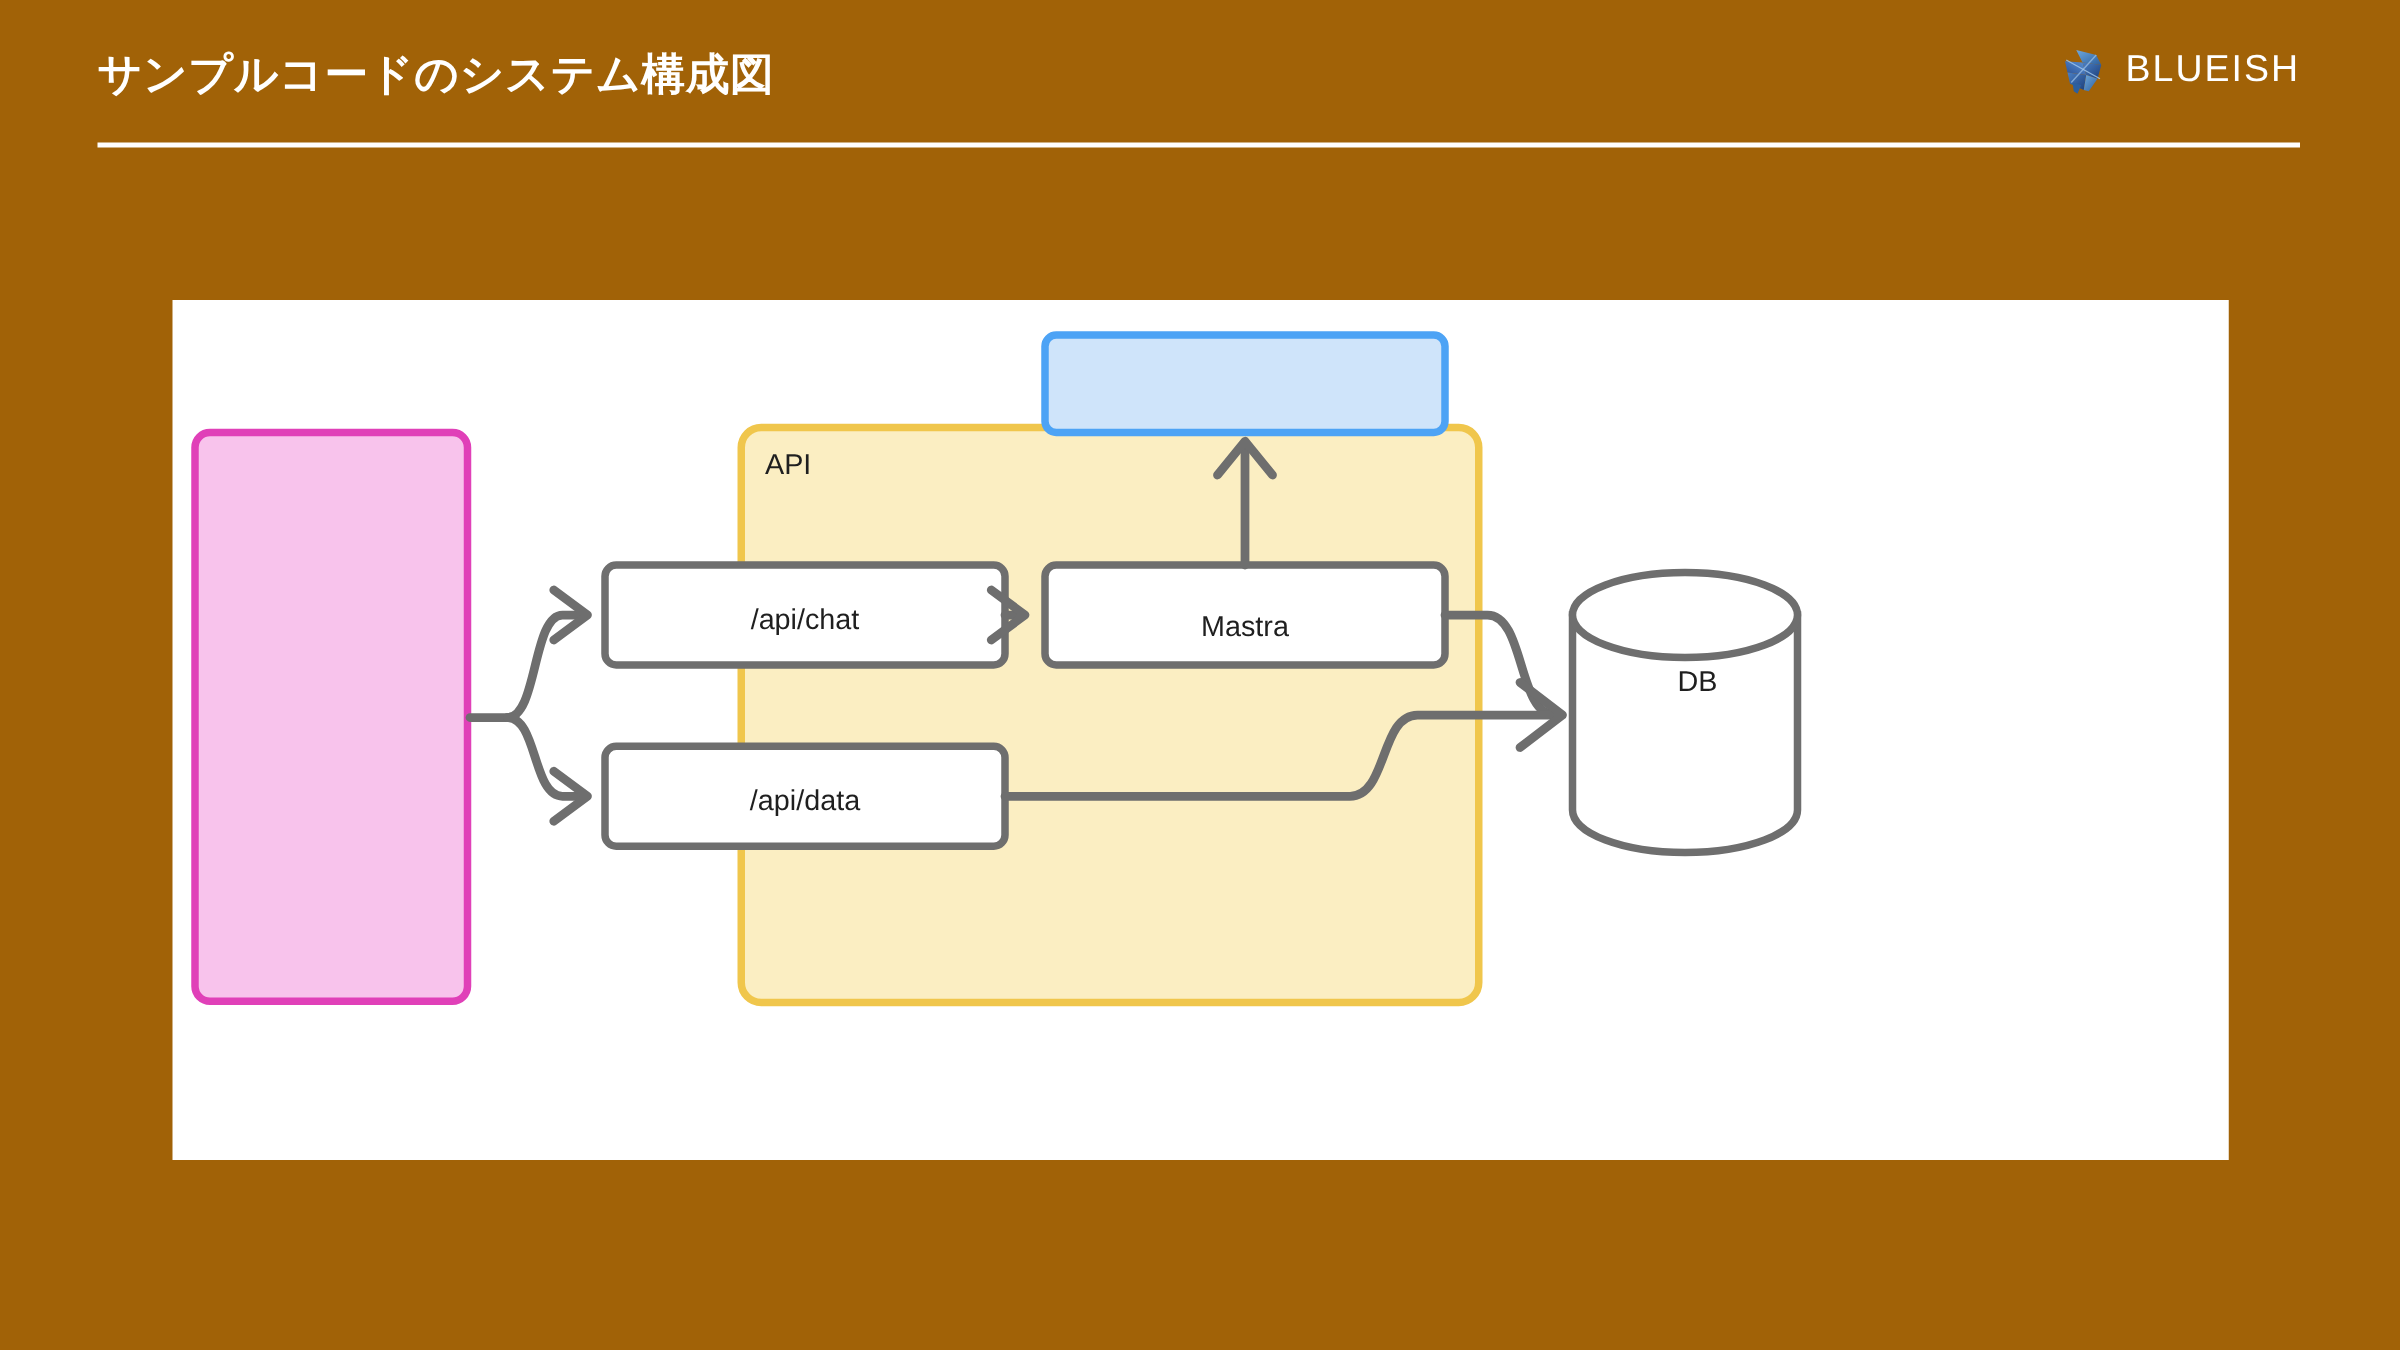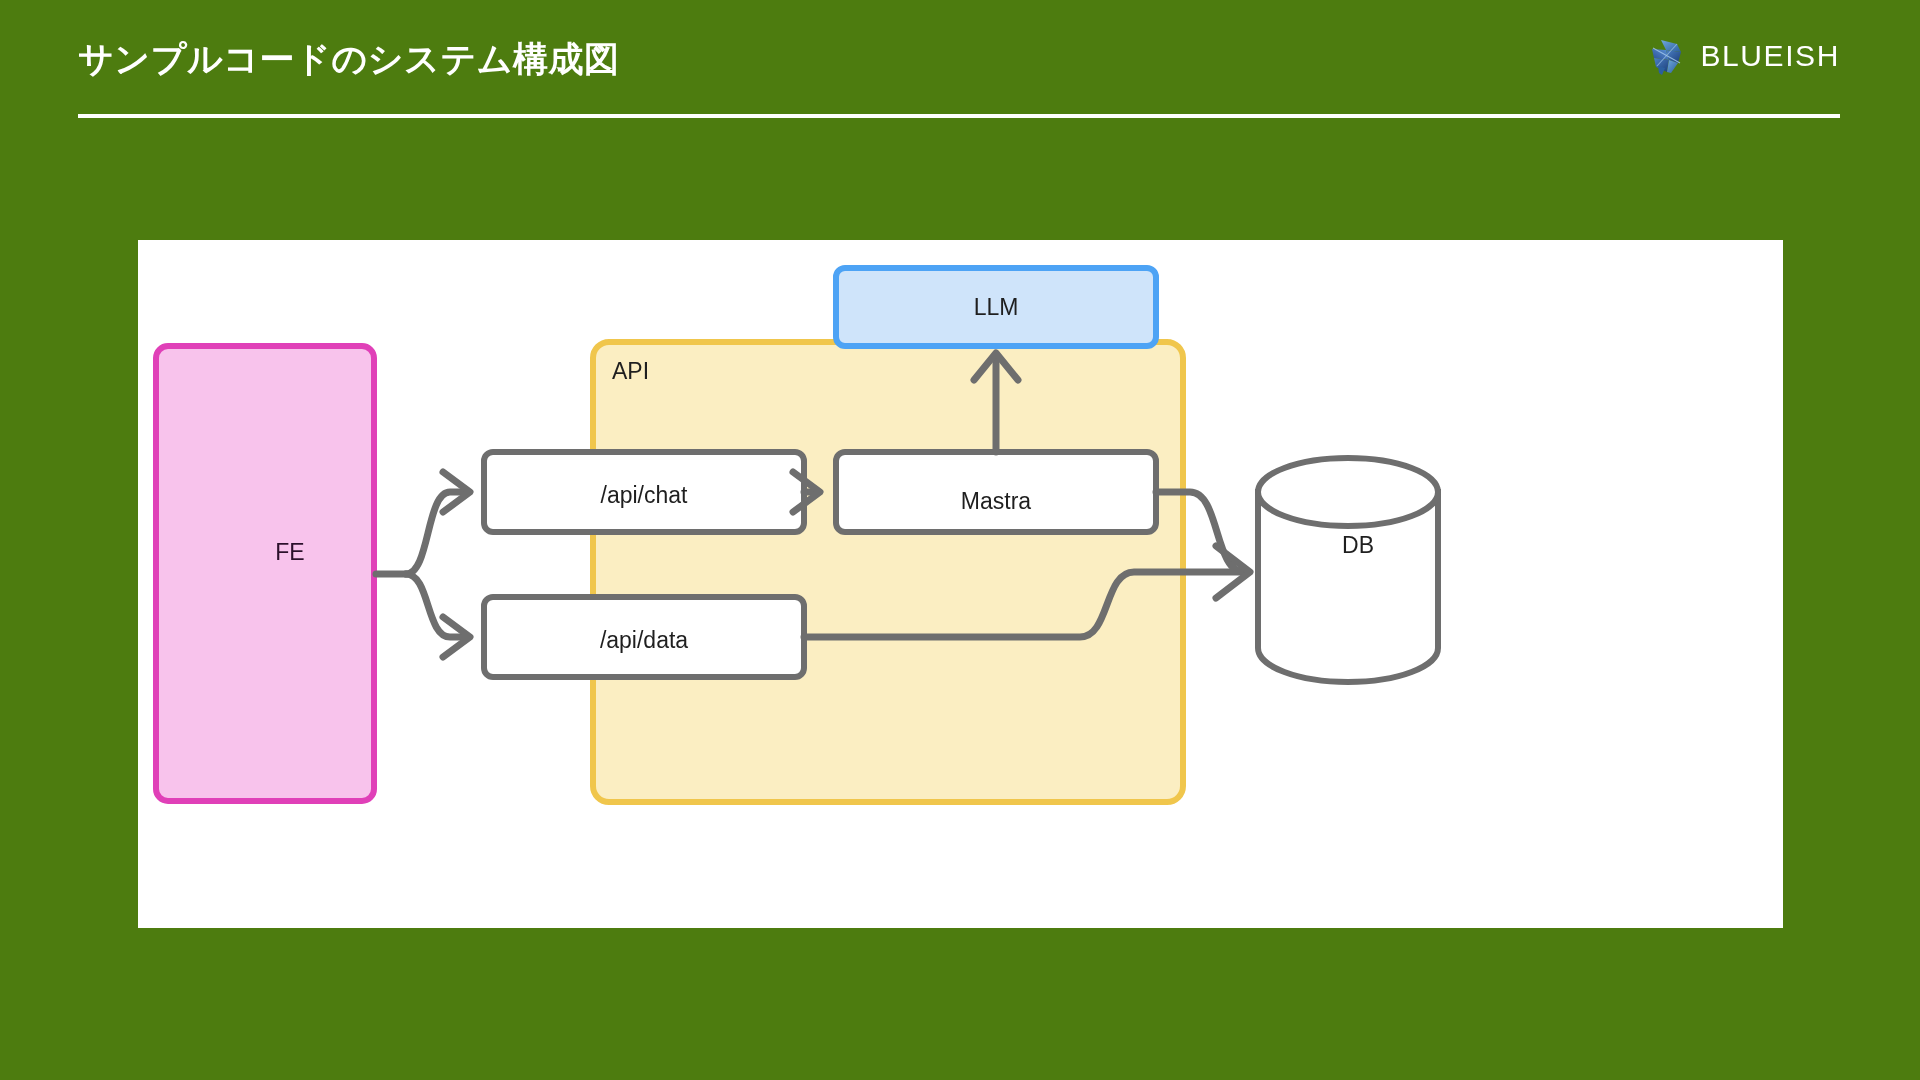--- a/index.html
+++ b/index.html
@@ -2,21 +2,21 @@
 <html><head>
 <meta charset="utf-8">
 <style>
   * { box-sizing: border-box; margin: 0; padding: 0; }
   html, body {
     width: 1920px; height: 1080px;
     background: #141f2e;
     font-family: "Liberation Sans", "DejaVu Sans", sans-serif;
     overflow: hidden;
   }
-  .slide { position: relative; width: 1920px; height: 1080px; background: #4d7c0f; }
+  .slide { position: relative; width: 1920px; height: 1080px; background: #a16207; }
 
   
   .header { position: absolute; left: 0; top: 0; width: 1920px; height: 140px; }
   .slide-title {
     position: absolute; left: 78px; top: 36px;
     font-size: 35px; font-weight: bold; color: #ffffff;
     letter-spacing: 0.5px; white-space: nowrap;
   }
   .header-rule {
     position: absolute; left: 78px; top: 114px; width: 1762px; height: 4px;
@@ -132,21 +132,19 @@
 
         <path d="M1018,252 L1052,252 C1082,252 1076,332 1106,332"></path>
 
         <path d="M666,397 L942,397 C972,397 966,332 996,332 L1106,332"></path>
 
         <polyline points="1078,306 1112,332 1078,358"></polyline>
       </g>
     </svg>
 
     <div class="node-label label-api">API</div>
-    <div class="node-label label-fe">FE</div>
     <div class="node-label label-apidata">/api/data</div>
     <div class="node-label label-apichat">/api/chat</div>
     <div class="node-label label-mastra">Mastra</div>
-    <div class="node-label label-llm">LLM</div>
     <div class="node-label label-db">DB</div>
   </div>
 
 </div>
 
 </body></html>

